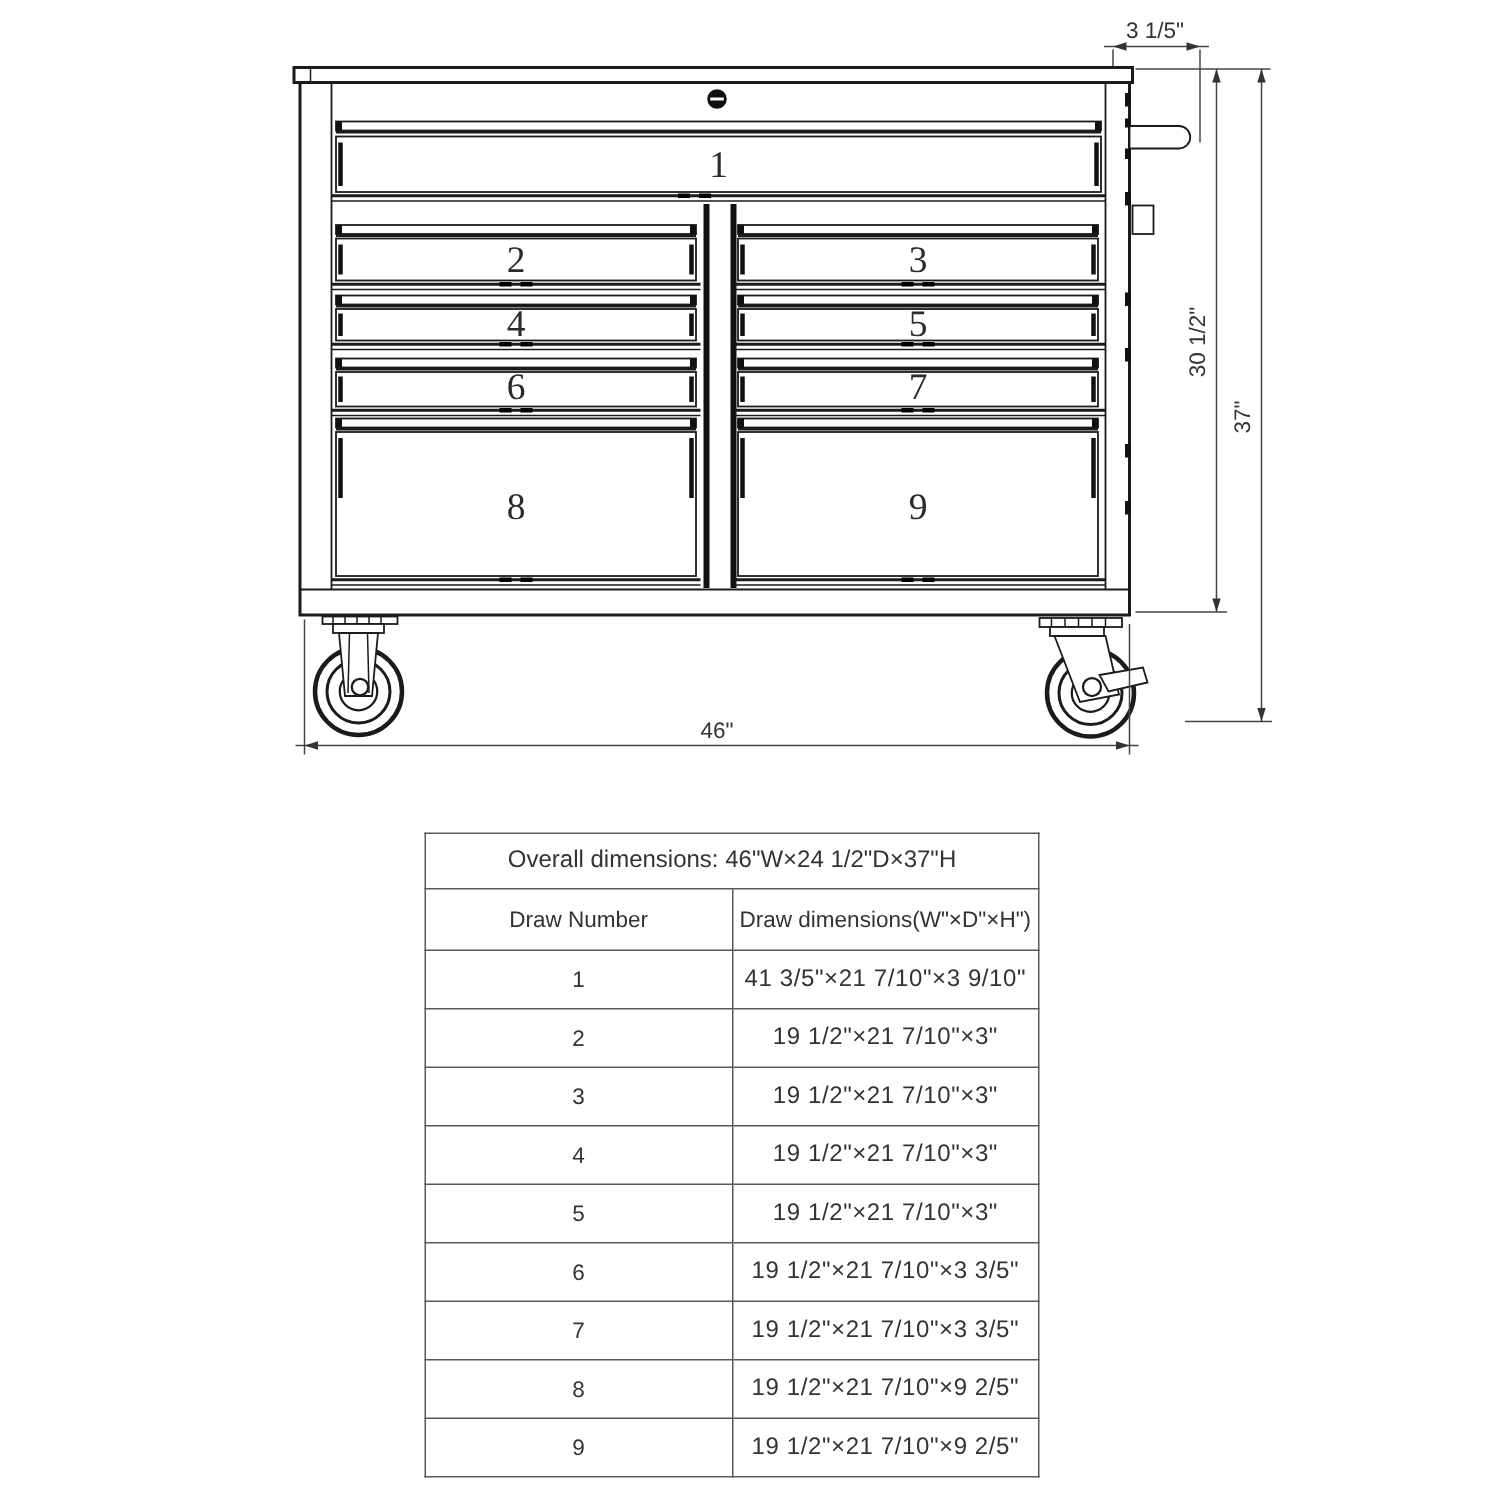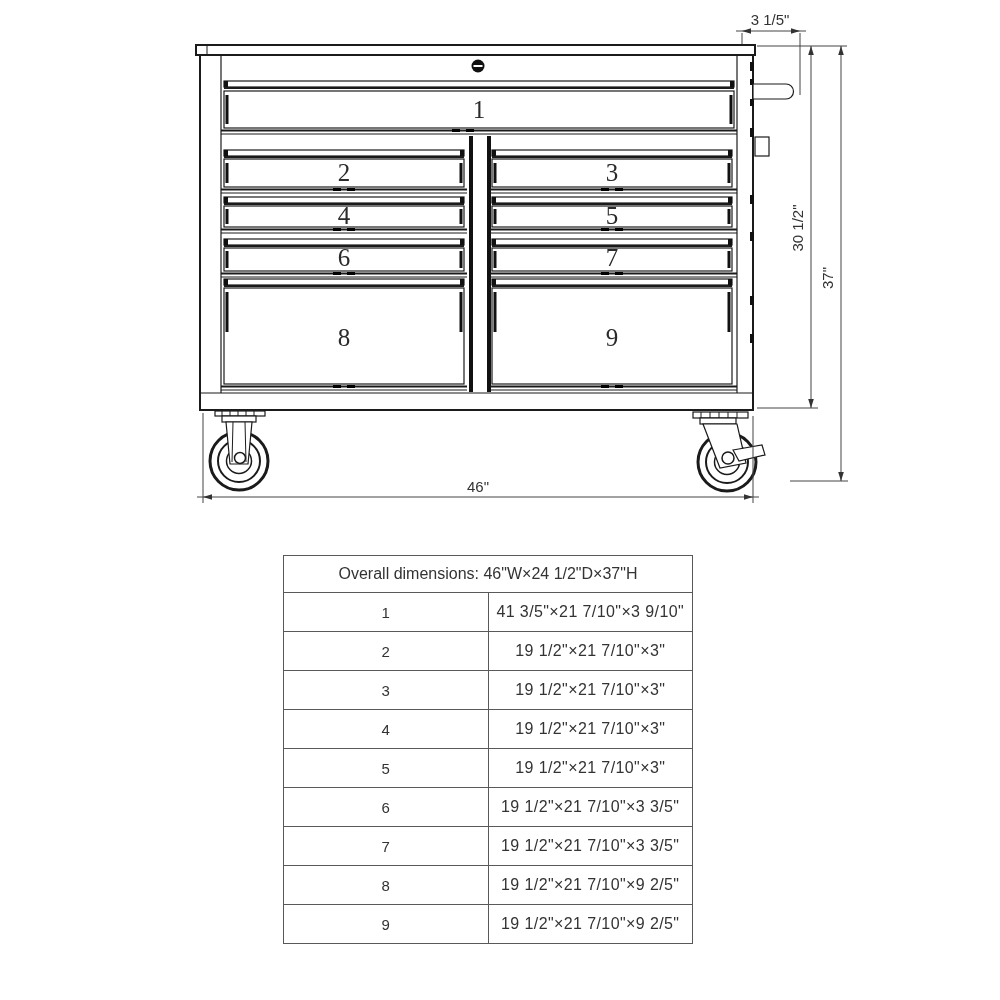--- a/index.html
+++ b/index.html
@@ -267,20 +267,24 @@
     <polygon points="753,497 744,494.2 744,499.8" class="dimarr"></polygon>
     <text x="478" y="492" text-anchor="middle" class="dimtxt">46"</text>
   </g>
 </svg>
 
   <table class="spec">
     <tbody>
         <tr class="h1">
       <td colspan="2">Overall dimensions: 46"W×24 1/2"D×37"H</td>
     </tr>
+    <tr class="h2">
+      <td class="c1">Draw Number</td>
+      <td>Draw dimensions(W"×D"×H")</td>
+    </tr>
     <tr class="dr">
       <td class="c1">1</td>
       <td>41 3/5"×21 7/10"×3 9/10"</td>
     </tr>
     <tr class="dr">
       <td class="c1">2</td>
       <td>19 1/2"×21 7/10"×3"</td>
     </tr>
     <tr class="dr">
       <td class="c1">3</td>

